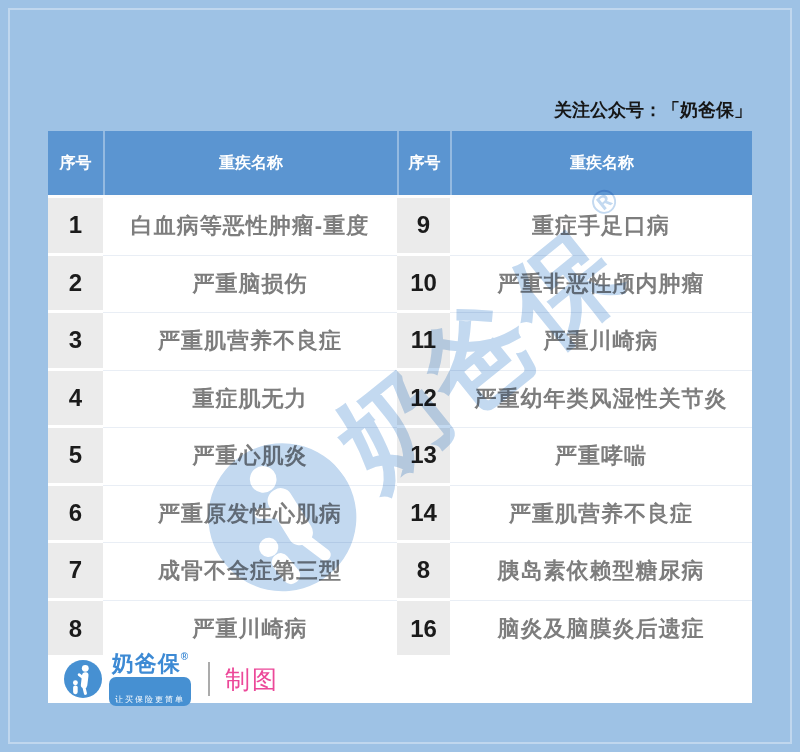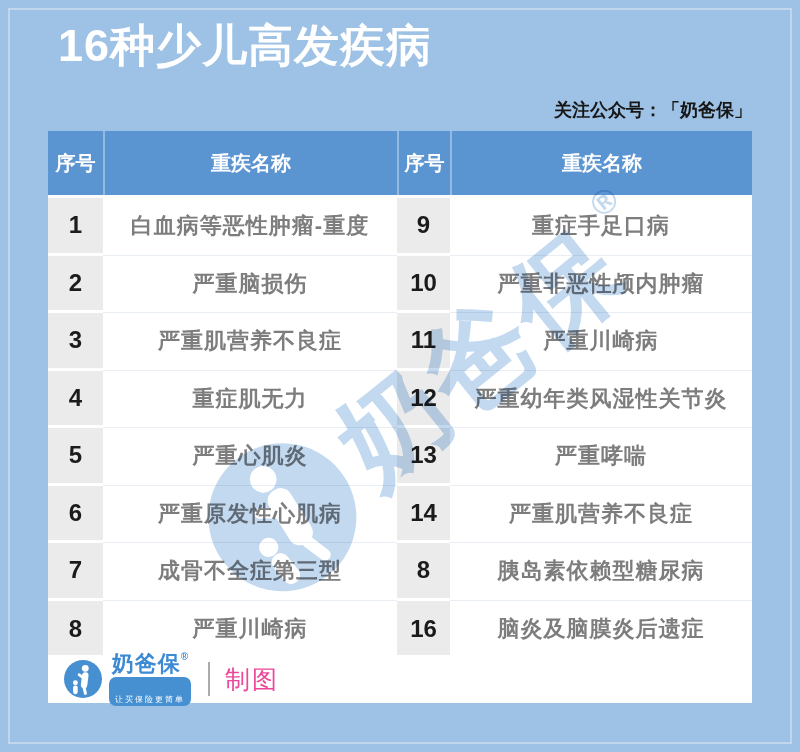--- a/index.html
+++ b/index.html
@@ -8,21 +8,21 @@
   .page { position:relative; width:800px; height:752px; background:#9ec2e5; overflow:hidden; }
   .frame { position:absolute; inset:8px; border:2px solid rgba(255,255,255,.35); pointer-events:none; }
 
   .title { position:absolute; left:58px; top:16px; font-size:45px; font-weight:800; color:#ffffff; letter-spacing:1px; }
 
   .subtitle { position:absolute; top:98px; right:48px; display:flex; gap:42px; font-size:18px; font-weight:700; color:#161616; }
   .subtitle .grp { display:flex;margin-left:33px; }
 
   .tbl { position:absolute; left:48px; top:131px; width:704px; }
   .thead { display:grid; grid-template-columns:55px 294px 53px 1fr; height:64px; background:#5b95d1; }
-  .thead .hc { display:flex; align-items:center; justify-content:center; color:#fff; font-size:20px; font-weight:700; }
+  .thead .hc { display:flex; align-items:center; justify-content:center; color:#fff; font-size:16px; font-weight:700; }
   .thead .hc + .hc { border-left:2px solid rgba(255,255,255,.35); }
   .hgap { height:3px; background:#fdfdfd; }
   .tbody { display:grid; grid-template-columns:55px 294px 53px 1fr; grid-auto-rows:57.5px; background:#ffffff; }
   .cell { display:flex; align-items:center; justify-content:center; }
   .num { background:#ebebeb; border-bottom:3px solid #ffffff; font-size:24px; font-weight:700; color:#1b1b1b; }
   .name { background:#ffffff; border-bottom:1px solid #e9eef5; font-size:22px; font-weight:700; color:#7d7d7d; letter-spacing:1px; }
   .cell.last { border-bottom:none; }
 
   .watermark { position:absolute; left:158px; top:295px; width:600px; height:160px;
     display:flex; align-items:center; gap:16px;
@@ -43,21 +43,20 @@
     font-size:8px; letter-spacing:2px; color:#ffffff; line-height:1; white-space:nowrap; }
   .v-div { width:2px; height:34px; background:#ababab; margin:0 15px 0 17px; }
   .caption { font-size:25px; color:#ec4899; letter-spacing:2px; }
 </style>
 </head>
 <body>
 
 <div class="page">
   <div class="frame"></div>
 
-  <div class="title">16种少儿高发疾病</div>
 
   <div class="subtitle">
     <span class="grp">
         <span>关注公众号：</span>
         <span>「奶爸保」</span>
       </span>
   </div>
 
   <div class="tbl">
     <div class="thead">

